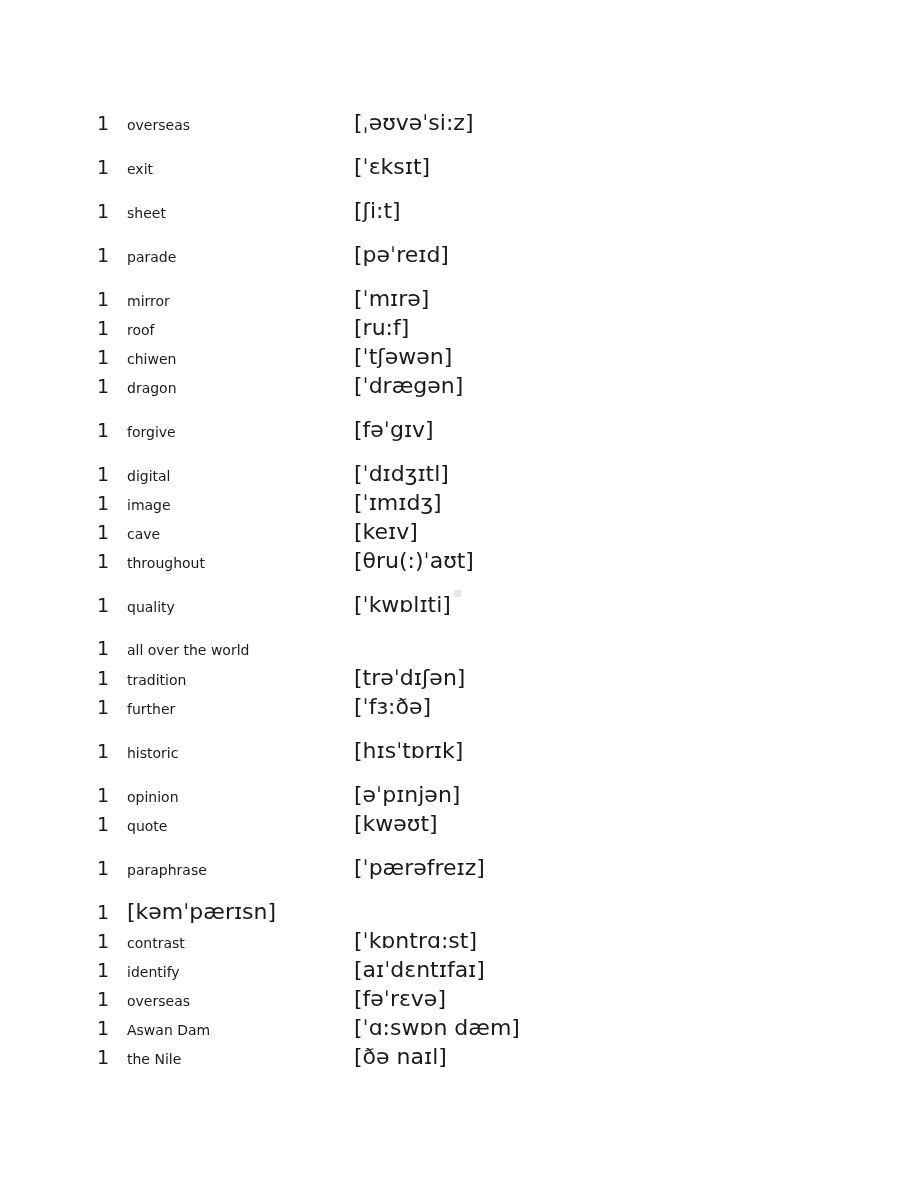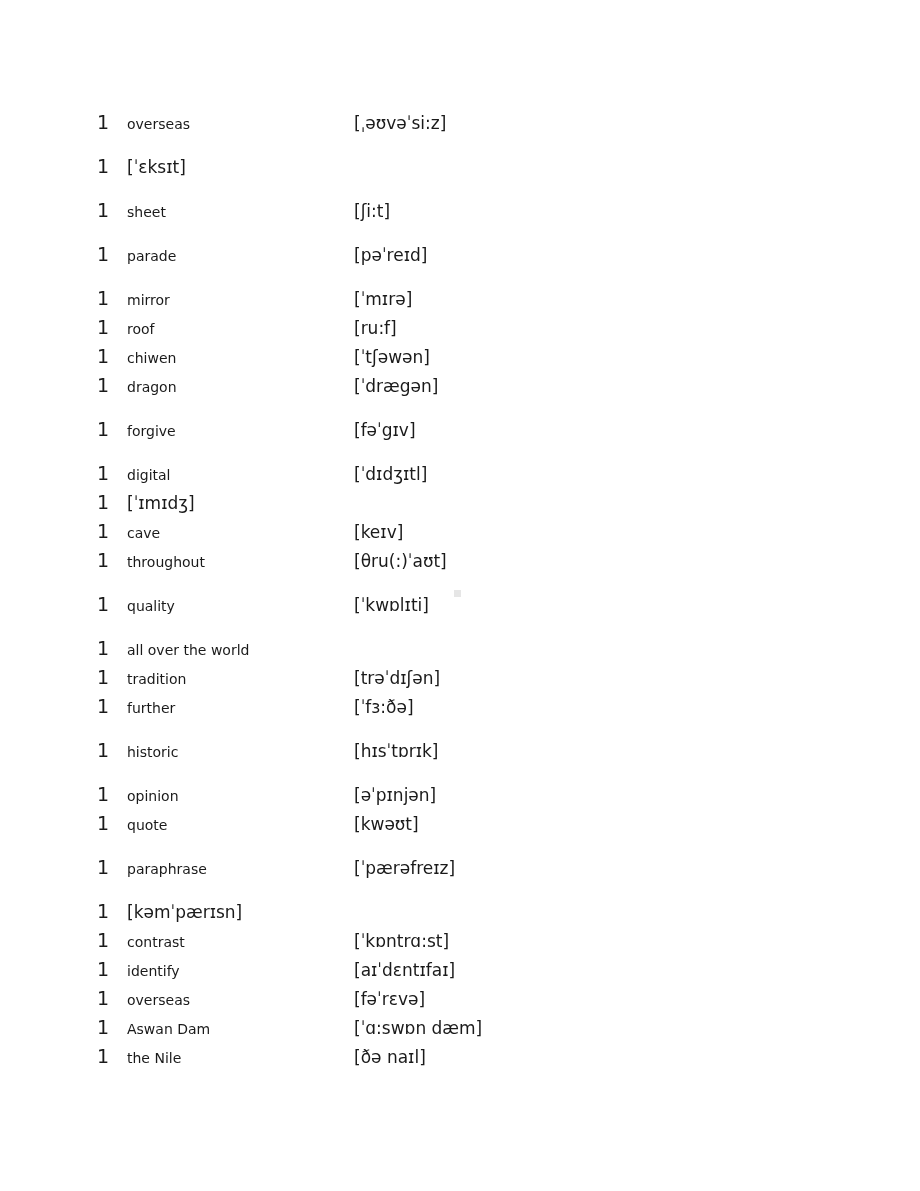--- a/index.html
+++ b/index.html
@@ -36,21 +36,21 @@
     font-size: 19px;
     flex: 0 0 auto;
   }
   .col-word {
     width: 227px;
     font-size: 14px;
     flex: 0 0 auto;
     white-space: nowrap;
   }
   .col-phonetic {
-    font-size: 17px;
+    font-size: 22px;
     flex: 0 0 auto;
     white-space: nowrap;
   }
   #artifact-mark {
     position: absolute;
     left: 454px;
     top: 590px;
     width: 7px;
     height: 7px;
     background: #e6e6e6;
@@ -63,20 +63,21 @@
     <div class="word-group">
       <div class="word-row">
         <span class="col-count">1</span>
         <span class="col-word">overseas</span>
         <span class="col-phonetic">[ˌəʊvəˈsi:z]</span>
       </div>
     </div>
     <div class="word-group">
       <div class="word-row">
         <span class="col-count">1</span>
+        <span class="col-word">exit</span>
         <span class="col-phonetic">[ˈɛksɪt]</span>
       </div>
     </div>
     <div class="word-group">
       <div class="word-row">
         <span class="col-count">1</span>
         <span class="col-word">sheet</span>
         <span class="col-phonetic">[ʃi:t]</span>
       </div>
     </div>
@@ -117,20 +118,21 @@
       </div>
     </div>
     <div class="word-group">
       <div class="word-row">
         <span class="col-count">1</span>
         <span class="col-word">digital</span>
         <span class="col-phonetic">[ˈdɪdʒɪtl]</span>
       </div>
       <div class="word-row">
         <span class="col-count">1</span>
+        <span class="col-word">image</span>
         <span class="col-phonetic">[ˈɪmɪdʒ]</span>
       </div>
       <div class="word-row">
         <span class="col-count">1</span>
         <span class="col-word">cave</span>
         <span class="col-phonetic">[keɪv]</span>
       </div>
       <div class="word-row">
         <span class="col-count">1</span>
         <span class="col-word">throughout</span>

